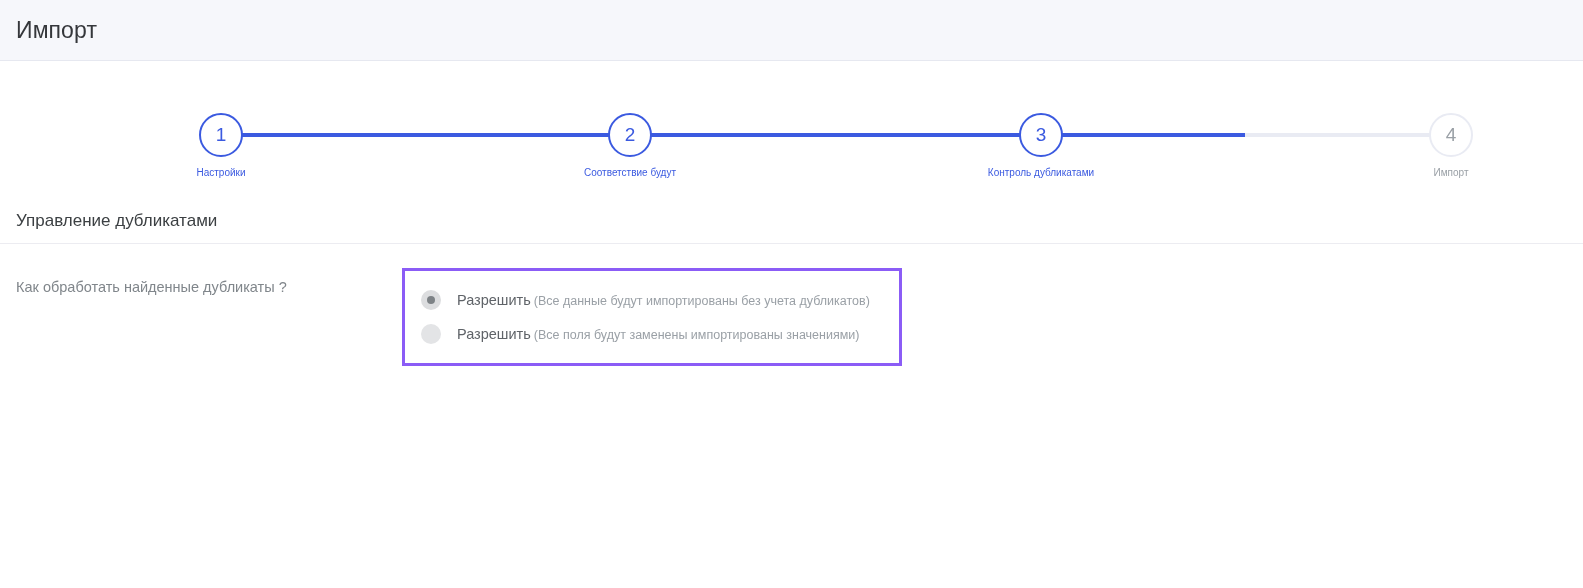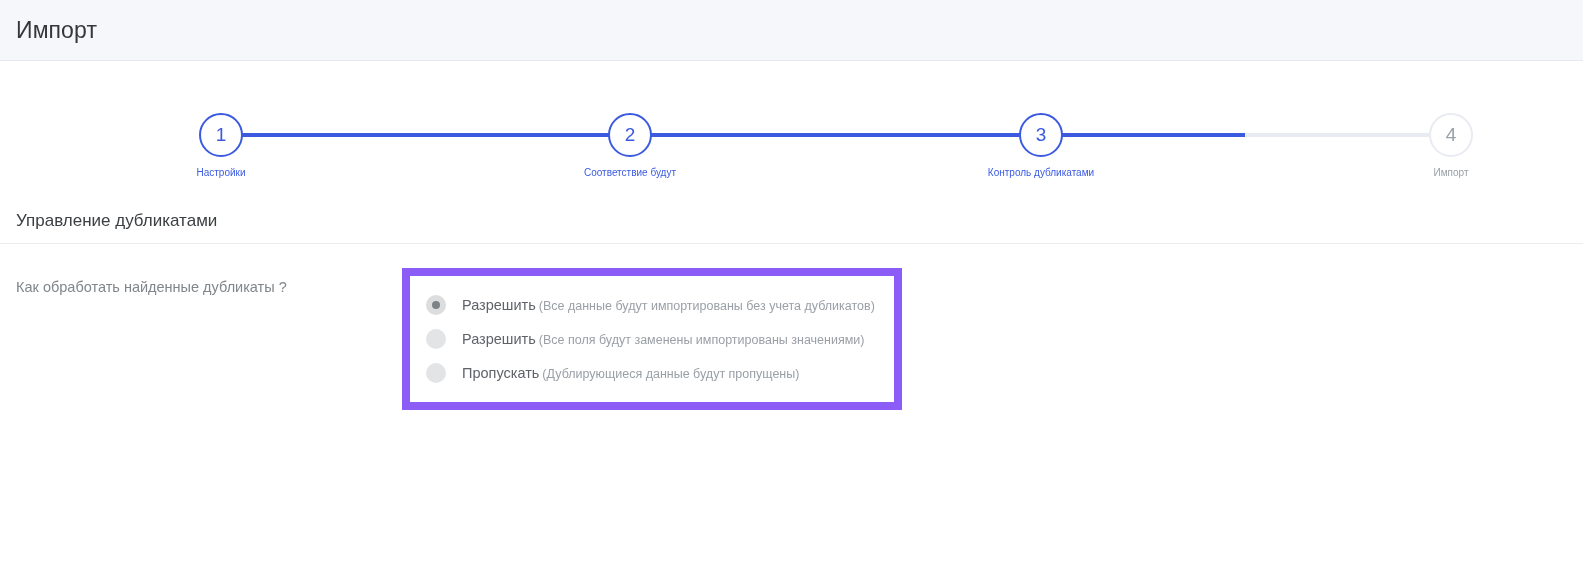--- a/index.html
+++ b/index.html
@@ -119,21 +119,21 @@
     box-sizing: border-box;
     padding-left: 16px;
     font-size: 14.5px;
     color: #80868b;
     line-height: 20px;
     padding-top: 9px;
     flex: 0 0 auto;
   }
   .radio-box {
     box-sizing: border-box;
-    border: 8px solid #8b5cf6;
+    border: 3px solid #8b5cf6;
     width: 500px;
     padding: 12px 0 12px 0;
     flex: 0 0 auto;
   }
   .radio-option {
     display: flex;
     align-items: center;
     height: 34px;
     padding-left: 16px;
     cursor: pointer;
@@ -231,23 +231,15 @@
     <div class="radio-option">
       <span class="radio-mark">
           <span class="dot"></span>
         </span>
       <span class="radio-text">
         <span>Разрешить</span><span class="desc">(Все поля будут заменены импортированы значениями)</span>
       </span>
     </div>
 
 
-    <div class="radio-option">
-      <span class="radio-mark">
-          <span class="dot"></span>
-        </span>
-      <span class="radio-text">
-        <span>Пропускать</span><span class="desc">(Дублирующиеся данные будут пропущены)</span>
-      </span>
-    </div>
 
   </div>
 </div>
 
 </body></html>

